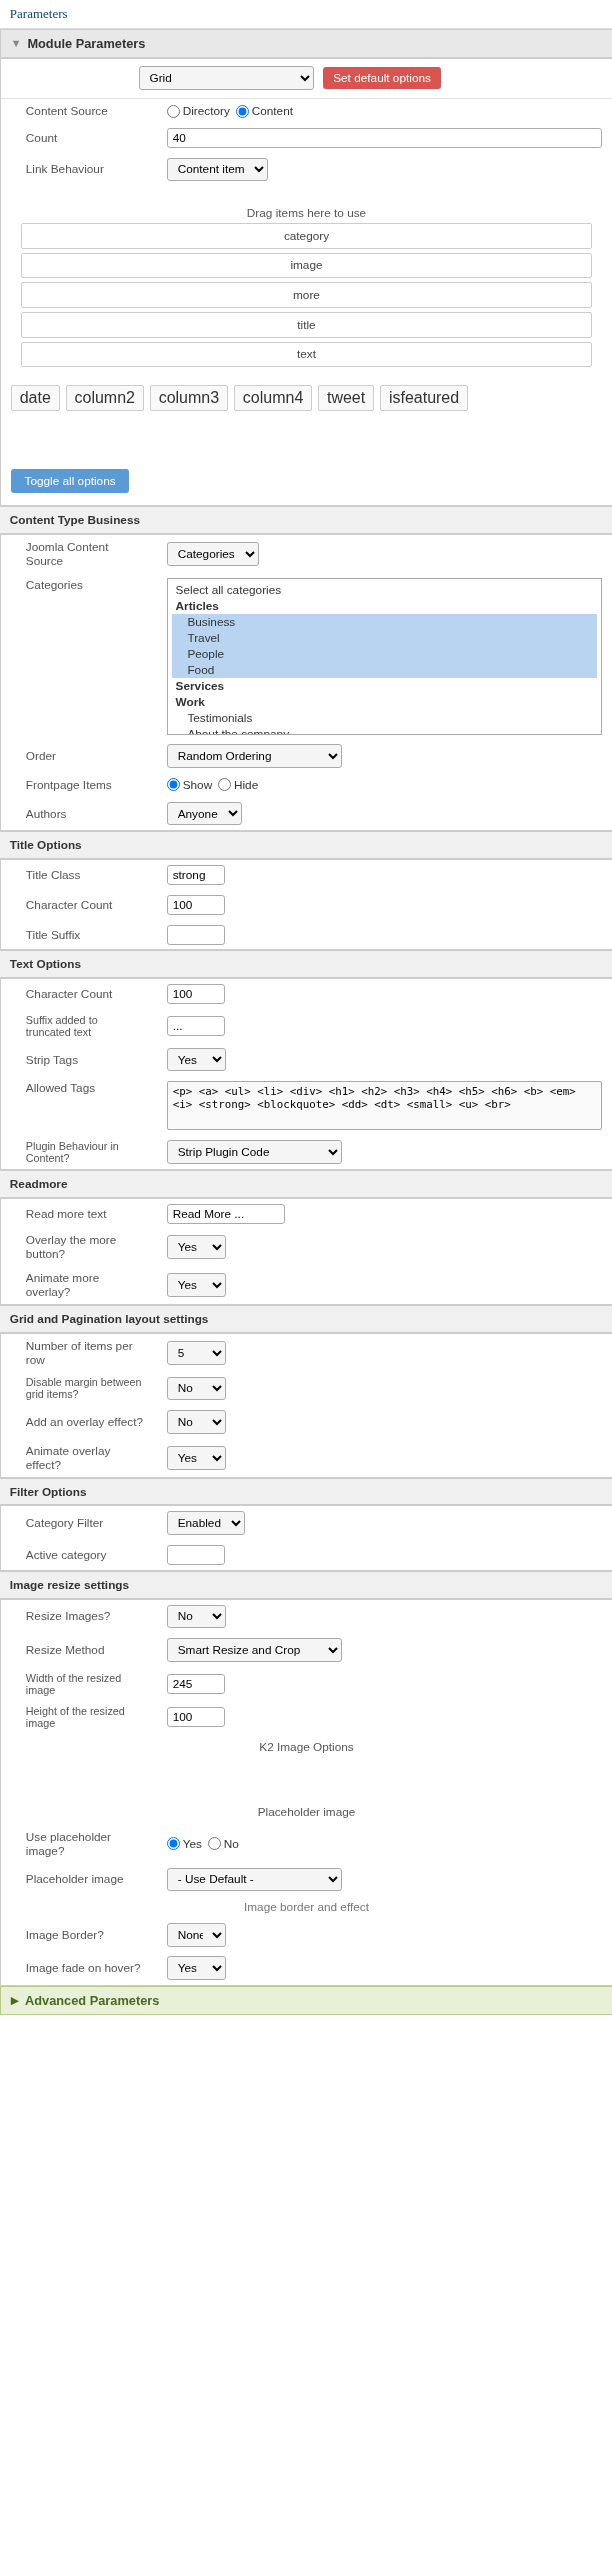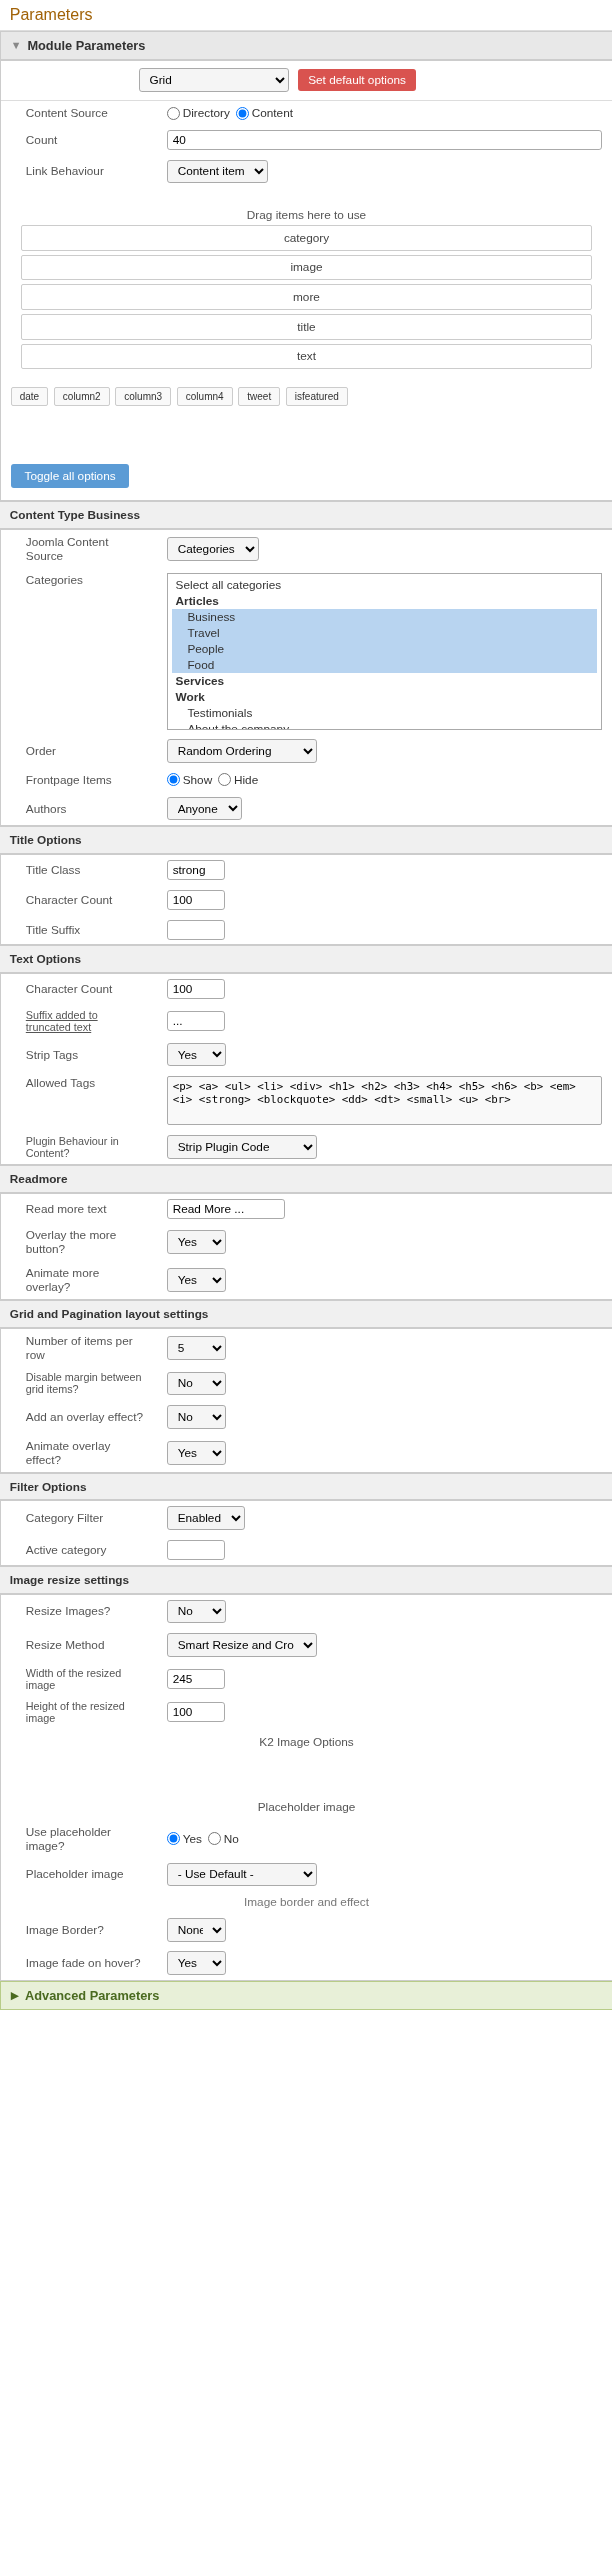--- a/index.html
+++ b/index.html
@@ -2,21 +2,21 @@
 <html><head>
   <meta charset="utf-8">
   <style>
     * { box-sizing: border-box; margin: 0; padding: 0; }
     body { font-family: Arial, sans-serif; font-size: 11.8px; color: #333; background: #fff; width: 613px; }
 
     .page-wrapper { width: 613px; }
 
     
     .breadcrumb-bar { padding: 5.9px 9.8px; background: #fff; border-bottom: 1px solid #ddd; }
-    .breadcrumb-link { color: #a16207; text-decoration: none; font-size: 16px; }
+    .breadcrumb-link { color: #0c4a6e; text-decoration: none; font-size: 13px; font-family: Liberation Serif, serif; }
 
     
     .section-header { background: #e8e8e8; border: 1px solid #ccc; padding: 5.9px 9.8px; display: flex; align-items: center; gap: 5.9px; }
     .section-header-title { font-weight: bold; font-size: 12.8px; text-align: center; }
     .arrow-icon { color: #888; font-size: 10.8px; }
 
     
     .panel { border: 1px solid #ccc; margin: 0; }
 
     
@@ -35,21 +35,21 @@
     
     .drag-area { padding: 9.8px; text-align: center; }
     .drag-label { font-size: 11.8px; color: #555; margin-bottom: 3px; }
     .drag-items { display: flex; flex-direction: column; gap: 3.9px; margin: 0 9.8px; }
     .drag-item { background: #fff; border: 1px solid #ccc; padding: 4.9px 9.8px; text-align: center; font-size: 11.8px; color: #444; border-radius: 2px; }
 
     
     .available-section { padding: 7.9px 9.8px; }
     .available-label { text-align: center; font-size: 11.8px; color: #555; margin-bottom: 5.9px; }
     .available-items { display: flex; flex-wrap: wrap; gap: 5.9px; }
-    .avail-item { border: 1px solid #ccc; padding: 2.9px 7.9px; font-size: 10px; border-radius: 2px; background: #f9f9f9; }
+    .avail-item { border: 1px solid #ccc; padding: 2.9px 7.9px; font-size: 16px; border-radius: 2px; background: #f9f9f9; }
 
     
     .toggle-section { padding: 11.8px 9.8px; }
     .btn-toggle { background: #5b9bd5; color: #fff; border: none; border-radius: 2.9px; padding: 4.9px 13.7px; font-size: 11.8px; cursor: pointer; }
 
     
     .sub-section-header { background: #f0f0f0; border-top: 1px solid #ccc; border-bottom: 1px solid #ccc; padding: 5.9px 9.8px; font-weight: bold; font-size: 11.8px; color: #333; }
     .list-box-inner { border: 1px solid #aaa; padding: 3.9px; font-size: 11.8px; }
     .list-item { padding: 1px 3.9px; }
     .list-item.selected { background: #b8d4f0; }
@@ -60,21 +60,21 @@
     .tag-textarea { border: 1px solid #aaa; border-radius: 2px; padding: 2.9px 4.9px; font-size: 10.8px; width: 100%; min-height: 49px; resize: none; background: #f9f9f9; }
 
     
     .image-option-label { text-align: center; font-size: 11.8px; color: #555; padding: 5.9px 0; }
     .placeholder-label { text-align: center; font-size: 11.8px; color: #555; padding: 5.9px 0; }
     .border-section-label { text-align: center; font-size: 11.8px; color: #777; padding: 3.9px 0; }
 
     
     .advanced-header { background: #e8f0d8; border: 1px solid #b8cc88; padding: 5.9px 9.8px; display: flex; align-items: center; gap: 5.9px; }
     .advanced-header-title { font-weight: bold; font-size: 12.8px; color: #4a6a20; }
-    .medium-select { width: 150px; }
+    .medium-select { width: 175px; }
     .small-select { width: 59px; }
 
     .spacer { height: 9.8px; }
     .field-row-top { align-items: flex-start; }
   </style>
 </head>
 <body>
 
 <div class="page-wrapper">
 
@@ -219,21 +219,21 @@
     </div>
   </div>
 
   <div class="sub-section-header">Text Options</div>
   <div class="panel">
     <div class="field-row">
       <span class="field-label">Character Count</span>
       <input class="text-input" type="text" value="100" style="">
     </div>
     <div class="field-row">
-      <span class="field-label" style="font-size:10.8px;text-decoration:underline;">Suffix added to truncated text</span>
+      <span class="field-label" style="font-size:10.8px;">Suffix added to truncated text</span>
       <input class="text-input" type="text" value="..." style="">
     </div>
     <div class="field-row">
       <span class="field-label">Strip Tags</span>
       <select class="select-box small-select">
         <option>Yes</option>
       </select>
     </div>
     <div class="field-row field-row-top">
       <span class="field-label">Allowed Tags</span>

